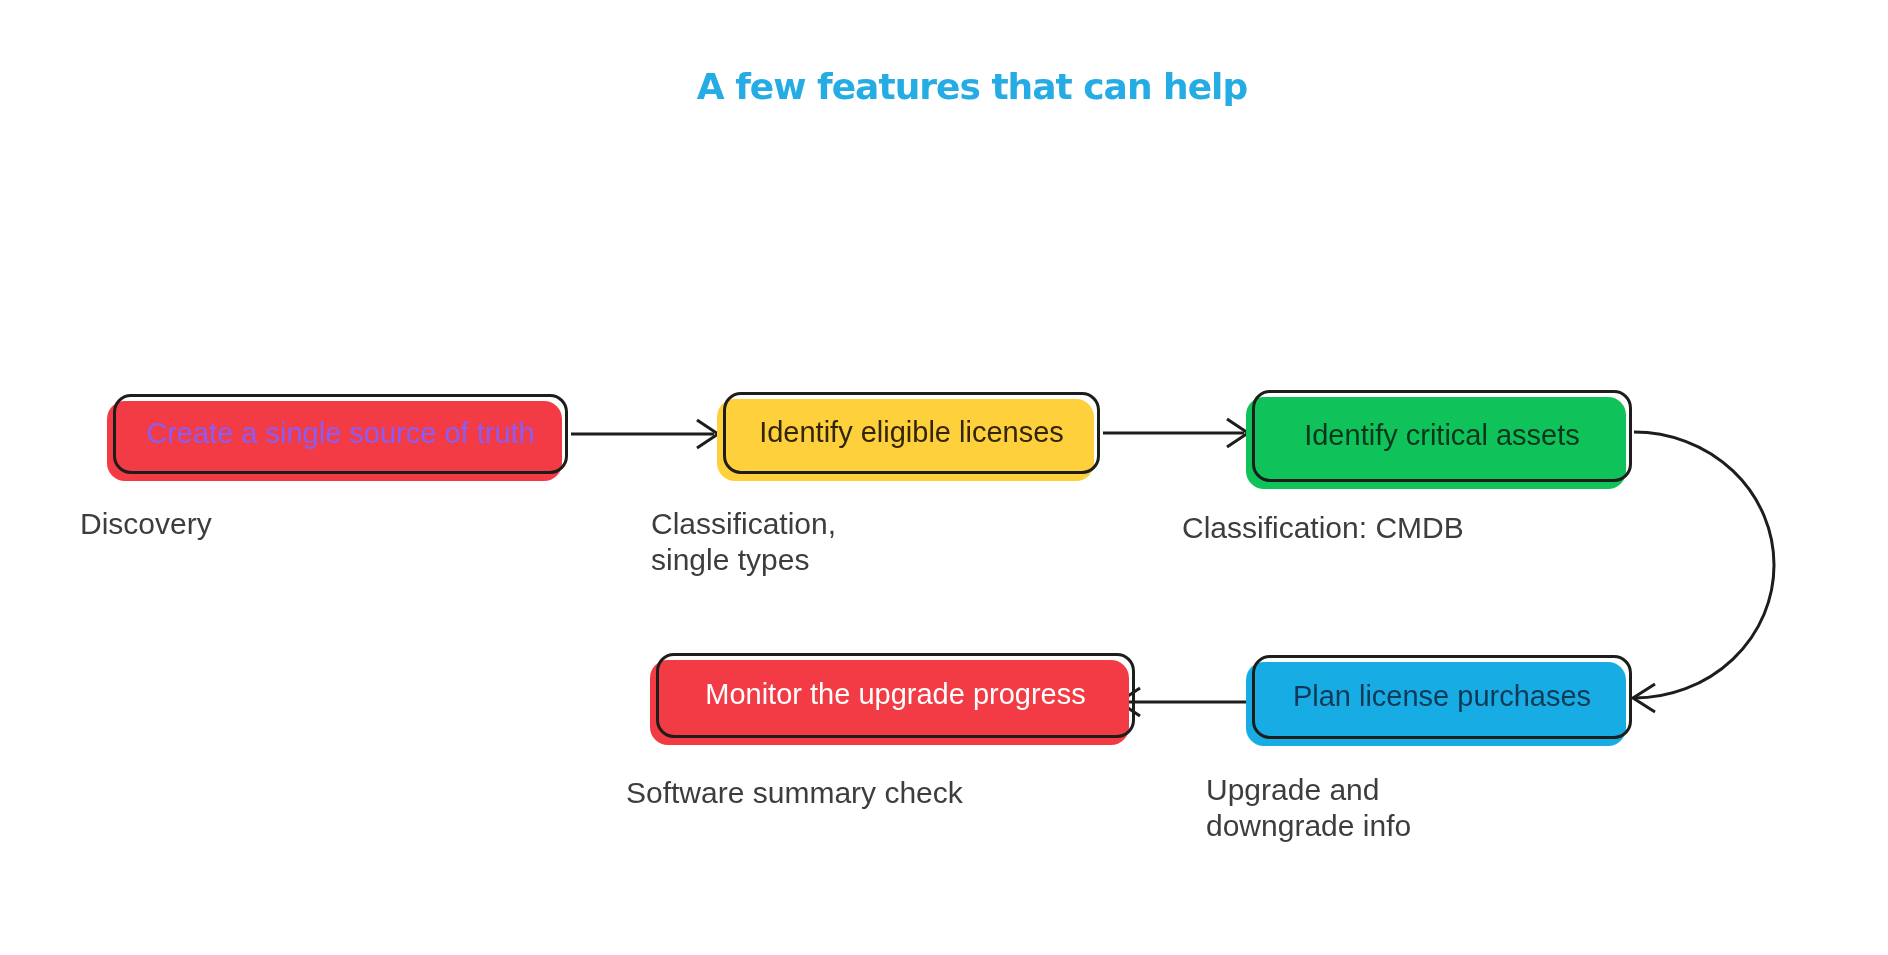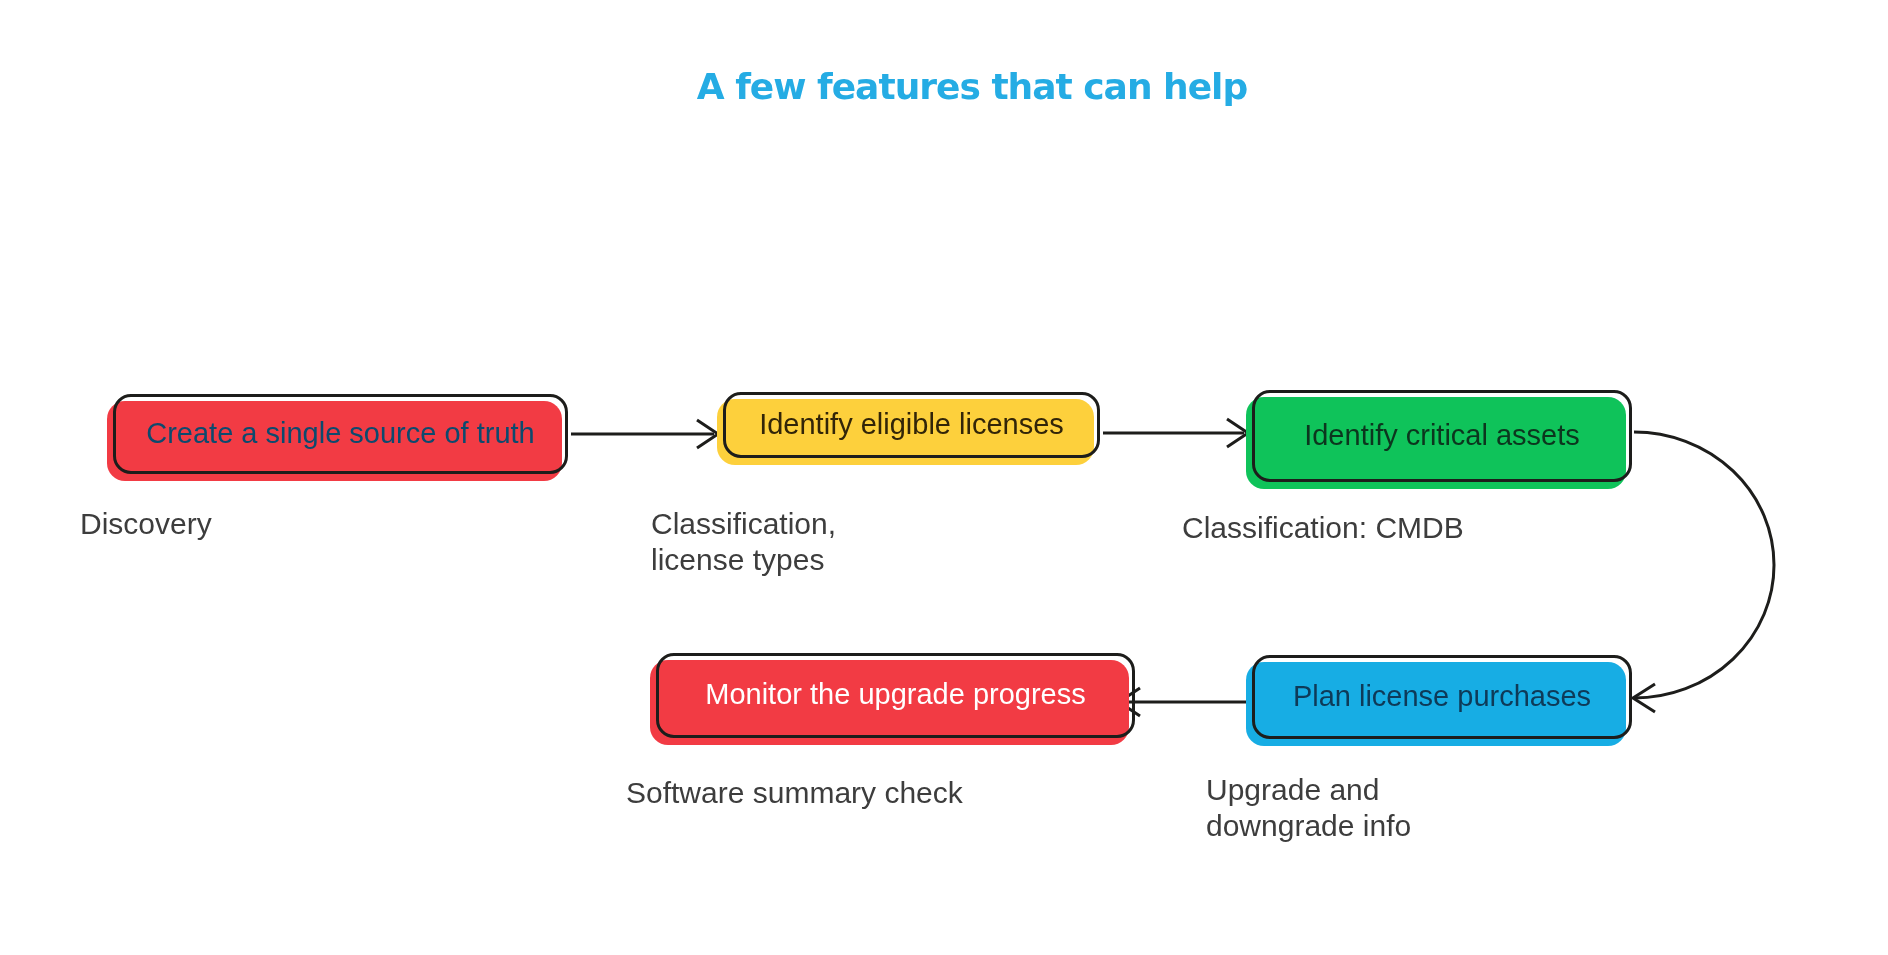--- a/index.html
+++ b/index.html
@@ -38,21 +38,21 @@
     box-sizing: border-box;
   }
   .node .label {
     position: absolute; inset: 0;
     display: flex; align-items: center; justify-content: center;
     font-size: 29px;
     padding-bottom: 2px;
   }
 
   .node-1 { left: 113px; top: 394px; width: 455px; height: 80px; }
-  .node-2 { left: 723px; top: 392px; width: 377px; height: 66px; }
+  .node-2 { left: 723px; top: 392px; width: 377px; height: 82px; }
   .node-3 { left: 1252px; top: 390px; width: 380px; height: 92px; }
   .node-4 { left: 1252px; top: 655px; width: 380px; height: 84px; }
   .node-5 { left: 656px;  top: 653px; width: 479px; height: 85px; }
 
   .caption {
     position: absolute;
     width: 520px;
     text-align: left;
     font-size: 30px;
     line-height: 36px;
@@ -98,21 +98,21 @@
     </g>
     <g>
       <path d="M 1250 702 H 1123"></path>
       <path d="M 1140 688 L 1119 702 L 1140 716"></path>
     </g>
   </svg>
 
   <div class="node node-1">
     <div class="fill" style="background: rgb(242, 59, 68);"></div>
     <div class="outline"></div>
-    <div class="label" style="color: #0c4a6e;">Create a single source of truth</div>
+    <div class="label" style="color: #8b5cf6;">Create a single source of truth</div>
   </div>
 
   <div class="node node-2">
     <div class="fill" style="background: rgb(253, 208, 60);"></div>
     <div class="outline"></div>
     <div class="label" style="color: rgb(50, 37, 8);">Identify eligible licenses</div>
   </div>
 
   <div class="node node-3">
     <div class="fill" style="background: rgb(15, 195, 90);"></div>
@@ -127,19 +127,19 @@
   </div>
 
   <div class="node node-5">
     <div class="fill" style="background: rgb(242, 59, 68);"></div>
     <div class="outline"></div>
     <div class="label" style="color: rgb(255, 255, 255);">Monitor the upgrade progress</div>
   </div>
 
   <div class="caption caption-1">Discovery</div>
   <div class="caption caption-2">Classification,
-license types</div>
+single types</div>
   <div class="caption caption-3">Classification: CMDB</div>
   <div class="caption caption-4">Upgrade and
 downgrade info</div>
   <div class="caption caption-5">Software summary check</div>
 
 </div>
 
 </body></html>

